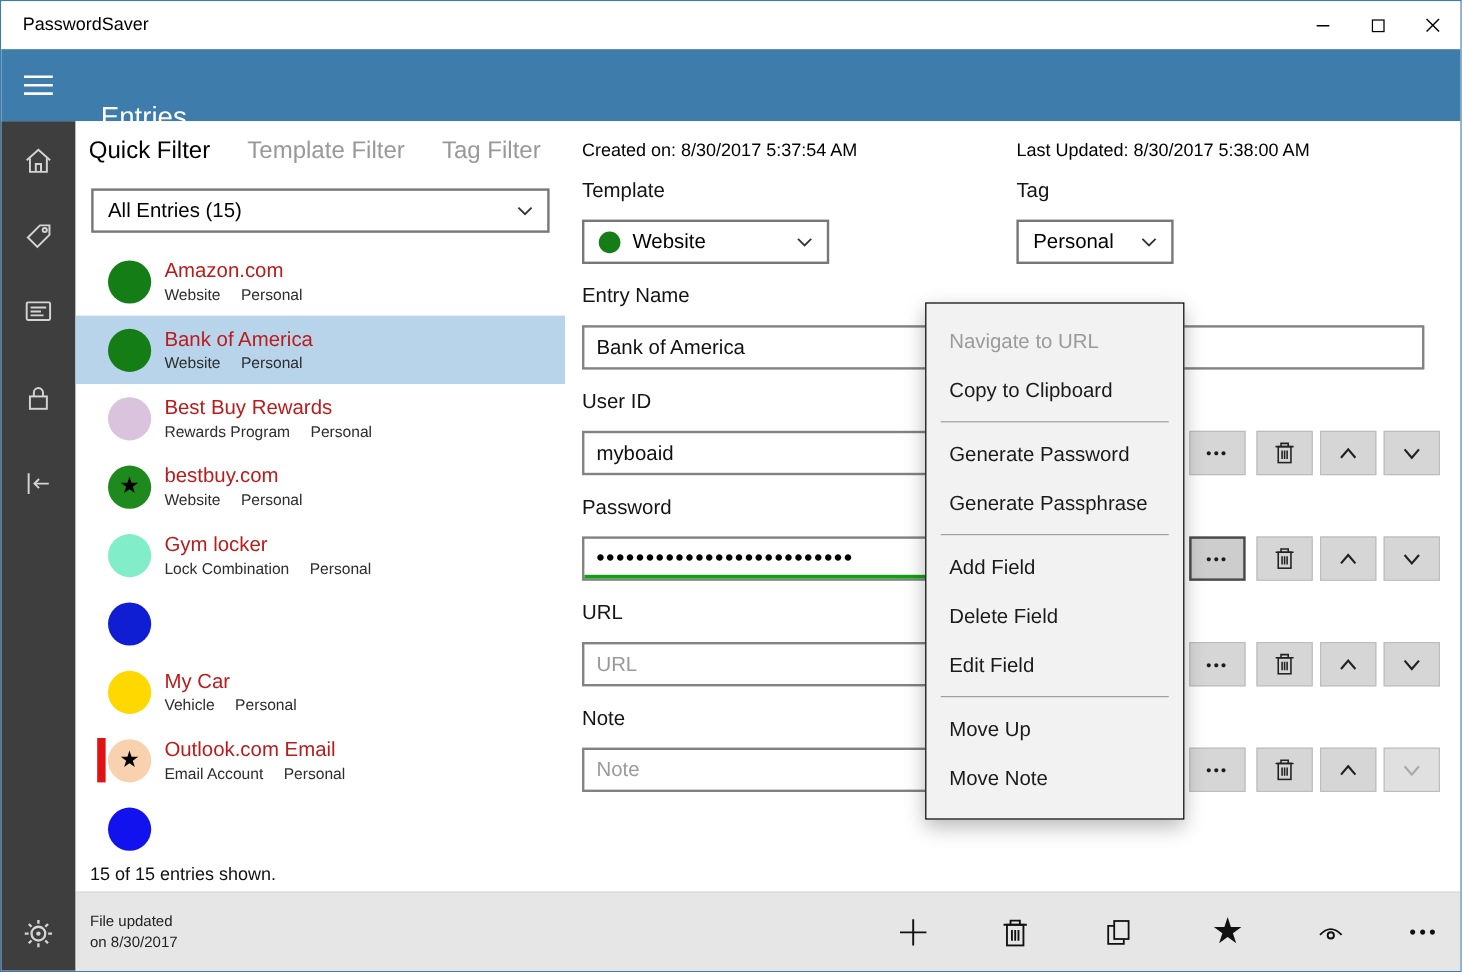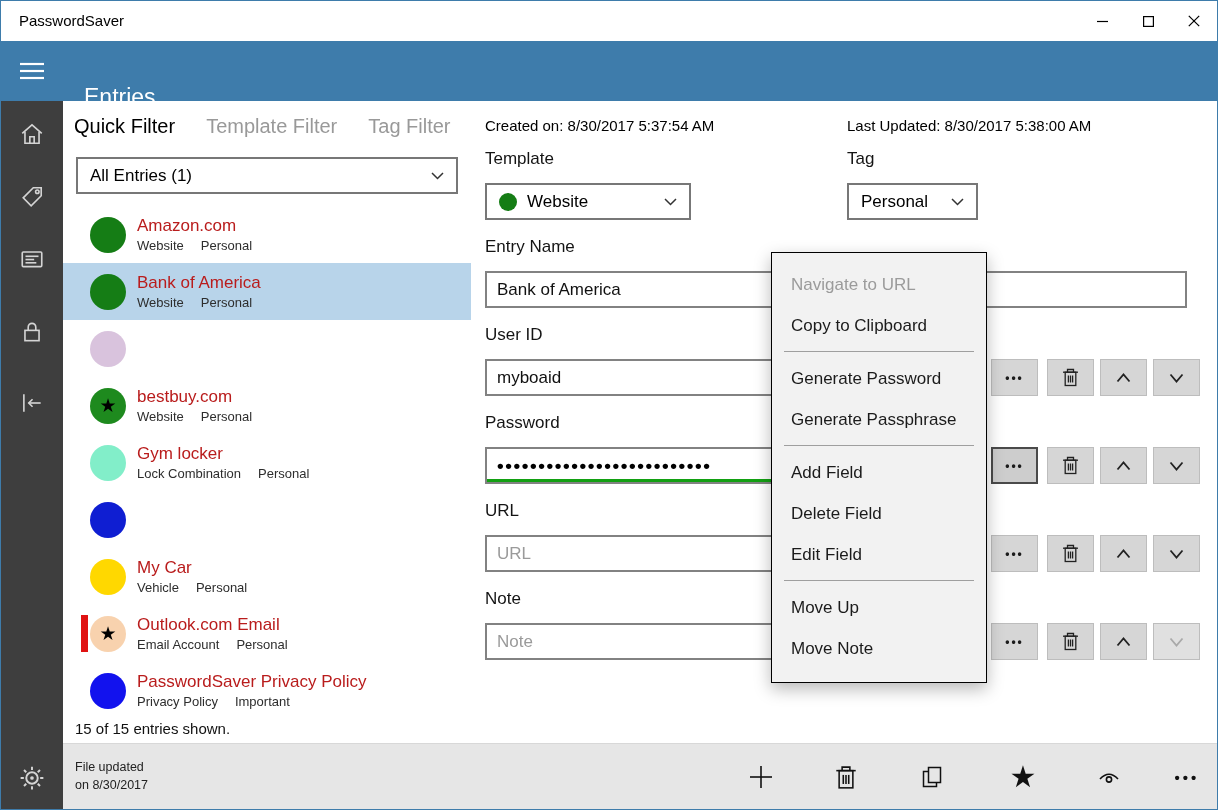--- a/index.html
+++ b/index.html
@@ -158,21 +158,21 @@
 </div>
 
 <div class="list-panel">
   <div class="ftabs">
       <div class="ftab active">Quick Filter</div>
       <div class="ftab">Template Filter</div>
       <div class="ftab">Tag Filter</div>
       <div class="ftab">Search</div>
     </div>
   <div class="combo entries-combo">
-    <span>All Entries (1)</span>
+    <span>All Entries (15)</span>
     <svg class="chev" width="13" height="8" viewBox="0 0 13 8" fill="none" stroke="#333" stroke-width="1.5">
         <polyline points="1,1 6.5,6.5 12,1"></polyline>
       </svg>
   </div>
   <div class="entries">
       <div class="row">
         <div class="circ" style="background:#157d15"></div>
         <div class="rowtext">
           <div class="rtitle">Amazon.com</div>
           <div class="rsub"><span>Website</span><span>Personal</span></div>
@@ -180,20 +180,24 @@
       </div>
       <div class="row selected">
         <div class="circ" style="background:#157d15"></div>
         <div class="rowtext">
           <div class="rtitle">Bank of America</div>
           <div class="rsub"><span>Website</span><span>Personal</span></div>
         </div>
       </div>
       <div class="row">
         <div class="circ" style="background:#d9c3dd"></div>
+        <div class="rowtext">
+          <div class="rtitle">Best Buy Rewards</div>
+          <div class="rsub"><span>Rewards Program</span><span>Personal</span></div>
+        </div>
       </div>
       <div class="row">
         <div class="circ" style="background:#1e8a1e">
           <span class="st">★</span>
         </div>
         <div class="rowtext">
           <div class="rtitle">bestbuy.com</div>
           <div class="rsub"><span>Website</span><span>Personal</span></div>
         </div>
       </div>
@@ -219,24 +223,20 @@
         <div class="circ" style="background:#f8d2ae">
           <span class="st">★</span>
         </div>
         <div class="rowtext">
           <div class="rtitle">Outlook.com Email</div>
           <div class="rsub"><span>Email Account</span><span>Personal</span></div>
         </div>
       </div>
       <div class="row">
         <div class="circ" style="background:#1212ee"></div>
-        <div class="rowtext">
-          <div class="rtitle">PasswordSaver Privacy Policy</div>
-          <div class="rsub"><span>Privacy Policy</span><span>Important</span></div>
-        </div>
       </div>
     </div>
   <div class="list-status">15 of 15 entries shown.</div>
 </div>
 
 <div class="main">
   <div class="meta created">Created on: 8/30/2017 5:37:54 AM</div>
   <div class="meta updated">Last Updated: 8/30/2017 5:38:00 AM</div>
 
   <div class="flabel" style="left:14px; top:48px">Template</div>

